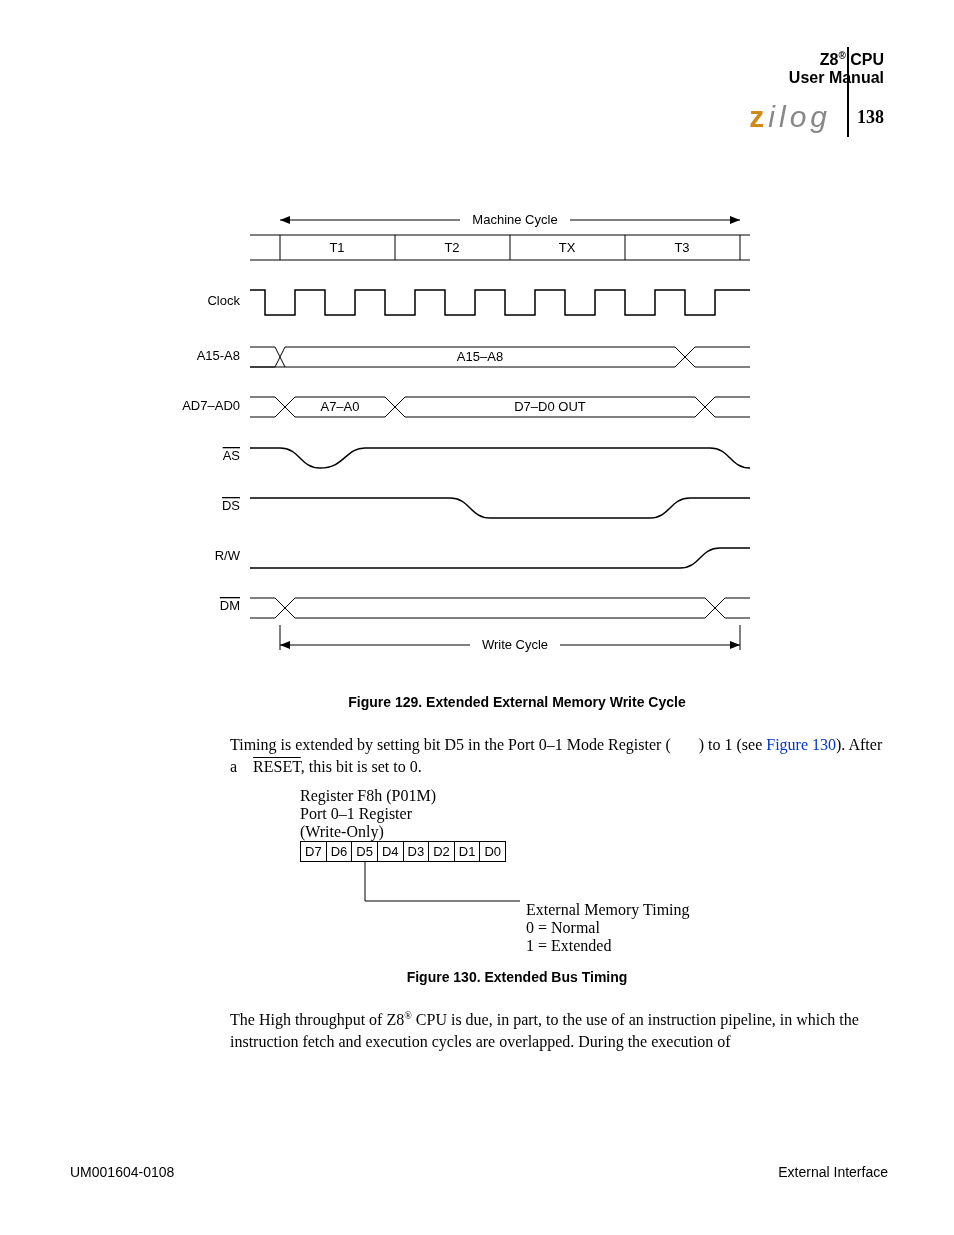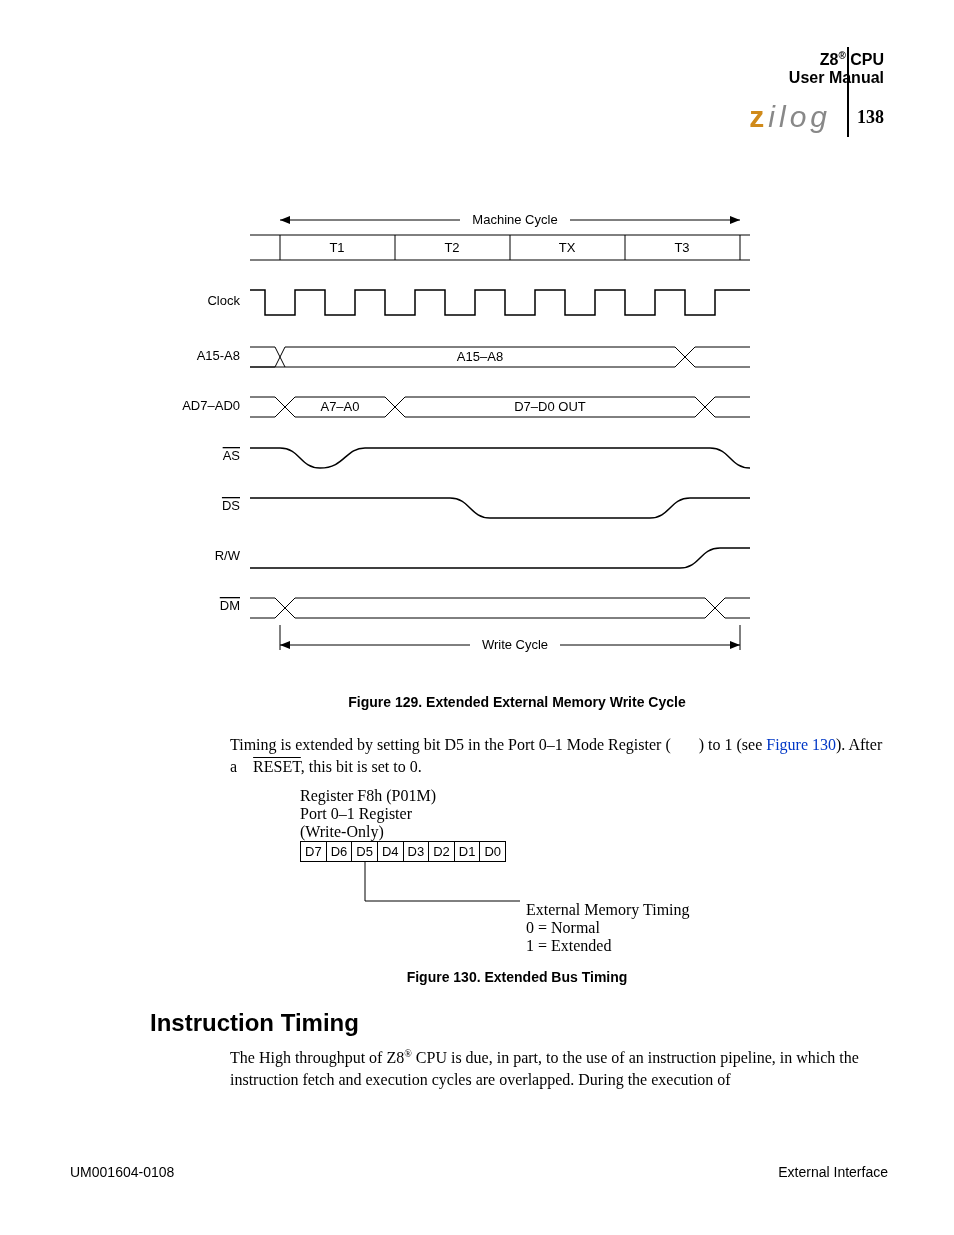--- a/index.html
+++ b/index.html
@@ -258,21 +258,20 @@
         <div class="reg-text reg-desc" style="margin-left:-4px;">
           <div>External Memory Timing</div>
           <div>0 = Normal</div>
           <div>1 = Extended</div>
         </div>
       </div>
     </div>
 
     <div class="fig-caption">Figure 130. Extended Bus Timing</div>
 
-    <div class="h2">Instruction Timing</div>
 
     <div class="body-text">
       <span>The High throughput of Z8</span><span class="sup">®</span><span> CPU is due, in part, to the use of an instruction pipeline, in which the instruction fetch and execution cycles are overlapped. During the execution of</span>
     </div>
 
   </div>
 
   <div class="footer">
     <span>UM001604-0108</span>
     <span>External Interface</span>

